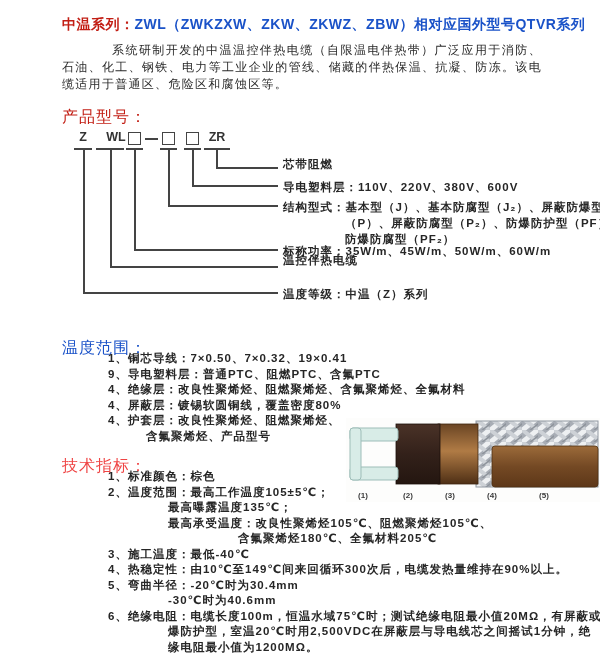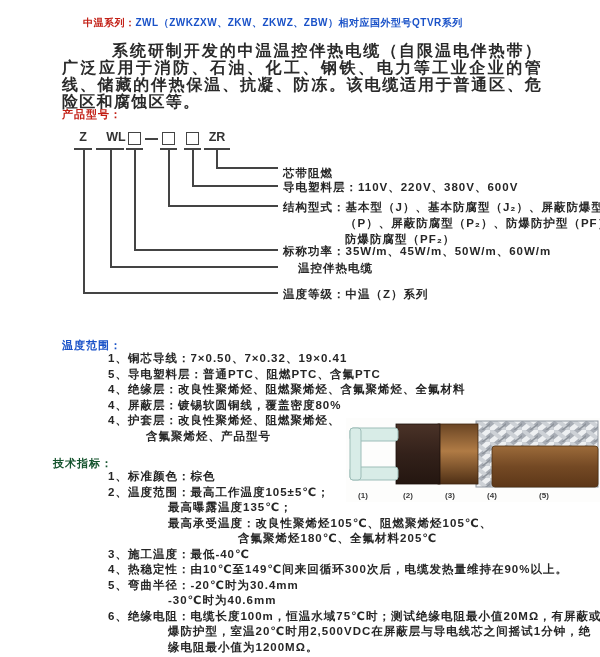--- a/index.html
+++ b/index.html
@@ -1,29 +1,29 @@
 <!DOCTYPE html>
 <html><head>
 <meta charset="utf-8">
 <style>
   html,body{margin:0;padding:0;}
   body{
     width:600px;height:657px;position:relative;overflow:hidden;background:#ffffff;
     font-family:"Liberation Sans","DejaVu Sans",sans-serif;color:#262626;
   }
-  .doc-title{position:absolute;left:62px;top:16px;font-size:10px;font-weight:bold;
-    letter-spacing:0.5px;white-space:nowrap;margin-left:21px;}
+  .doc-title{position:absolute;left:62px;top:16px;font-size:14px;font-weight:bold;
+    letter-spacing:0.5px;white-space:nowrap;}
   .t-red{color:#c21e14;}
   .t-blue{color:#1a52c8;}
-  .intro{position:absolute;left:62px;top:42px;width:480px;font-size:16px;font-weight:bold;
+  .intro{position:absolute;left:62px;top:42px;width:480px;font-size:12px;font-weight:normal;
     line-height:17px;letter-spacing:1.3px;text-align:justify;text-indent:50px;color:#2a2a2a;}
-  .sec-heading{position:absolute;font-size:11px;font-weight:bold;letter-spacing:1px;white-space:nowrap;}
+  .sec-heading{position:absolute;font-size:16px;font-weight:normal;letter-spacing:1px;white-space:nowrap;}
   .h-model{left:62px;top:107px;color:#c21e14;}
   .h-struct{left:62px;top:338px;color:#1a52c8;}
-  .h-tech{left:53px;top:456px;color:#14532d;}
+  .h-tech{left:62px;top:456px;color:#ef4444;}
 
   .diagram{position:absolute;left:0;top:128px;width:600px;height:188px;}
   .code{position:absolute;top:2px;font-size:12.5px;font-weight:bold;color:#333;text-align:center;}
   .codebox{position:absolute;top:4px;width:11px;height:11px;border:1.5px solid #444;background:#fff;}
   .ul{position:absolute;top:20px;height:1.5px;background:#444;}
   .vline{position:absolute;width:1.5px;background:#444;}
   .hline{position:absolute;height:1.5px;background:#444;}
   .dash{position:absolute;left:145px;top:10px;width:13px;height:1.5px;background:#444;}
   .dlabel{position:absolute;left:283px;font-size:11.5px;font-weight:bold;color:#262626;
     letter-spacing:1px;white-space:nowrap;line-height:16px;}
@@ -75,36 +75,36 @@
   <div class="vline" style="left:110px;top:21px;height:118px;"></div>
   <div class="vline" style="left:83px;top:21px;height:144px;"></div>
 
   <div class="hline" style="left:216px;top:39px;width:62px;"></div>
   <div class="hline" style="left:192px;top:57px;width:86px;"></div>
   <div class="hline" style="left:168px;top:77px;width:110px;"></div>
   <div class="hline" style="left:134px;top:121px;width:144px;"></div>
   <div class="hline" style="left:110px;top:138px;width:168px;"></div>
   <div class="hline" style="left:83px;top:164px;width:195px;"></div>
 
-  <div class="dlabel" style="top:37px;">芯带阻燃</div>
+  <div class="dlabel" style="top:28px;">芯带阻燃</div>
   <div class="dlabel" style="top:51px;">导电塑料层：110V、220V、380V、600V</div>
   <div class="dlabel" style="top:71px;">
     <div>结构型式：基本型（J）、基本防腐型（J₂）、屏蔽防爆型</div>
     <div class="cont">（P）、屏蔽防腐型（P₂）、防爆防护型（PF）、</div>
     <div class="cont">防爆防腐型（PF₂）</div>
   </div>
   <div class="dlabel" style="top:115px;">标称功率：35W/m、45W/m、50W/m、60W/m</div>
-  <div class="dlabel" style="top:132px;margin-left:15px;">温控伴热电缆</div>
+  <div class="dlabel" style="top:124px;">温控伴热电缆</div>
   <div class="dlabel" style="top:158px;">温度等级：中温（Z）系列</div>
 </div>
 
 <div class="sec-heading h-struct">温度范围：</div>
 <div class="list struct-list">
   <div class="row">1、铜芯导线：7×0.50、7×0.32、19×0.41</div>
-  <div class="row">5、导电塑料层：普通PTC、阻燃PTC、含氟PTC</div>
+  <div class="row">9、导电塑料层：普通PTC、阻燃PTC、含氟PTC</div>
   <div class="row">4、绝缘层：改良性聚烯烃、阻燃聚烯烃、含氟聚烯烃、全氟材料</div>
   <div class="row">4、屏蔽层：镀锡软圆铜线，覆盖密度80%</div>
   <div class="row">4、护套层：改良性聚烯烃、阻燃聚烯烃、</div>
   <div class="row ind-a">含氟聚烯烃、产品型号</div>
 </div>
 
 <svg class="cable-photo" viewBox="0 0 254 84">
   <defs>
     <linearGradient id="insGrad" x1="0" y1="0" x2="0" y2="1">
       <stop offset="0" stop-color="#6a4524"></stop>

